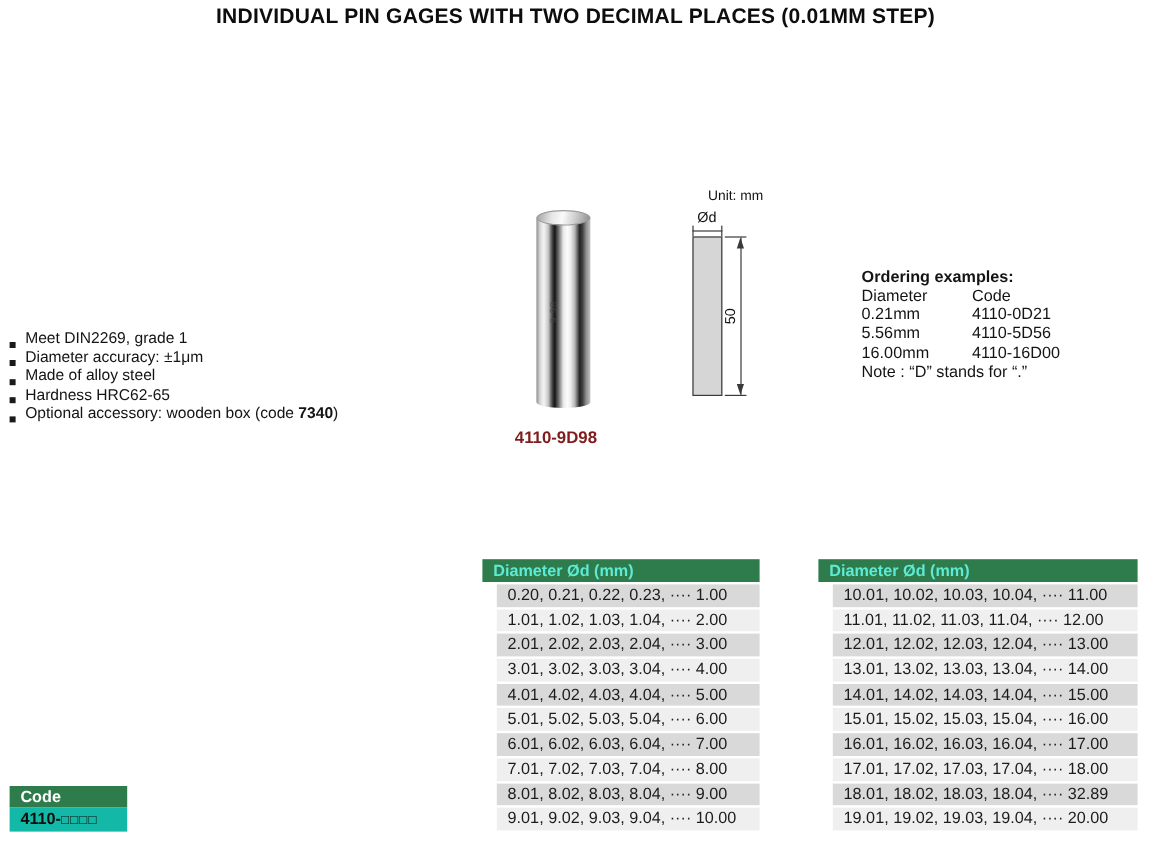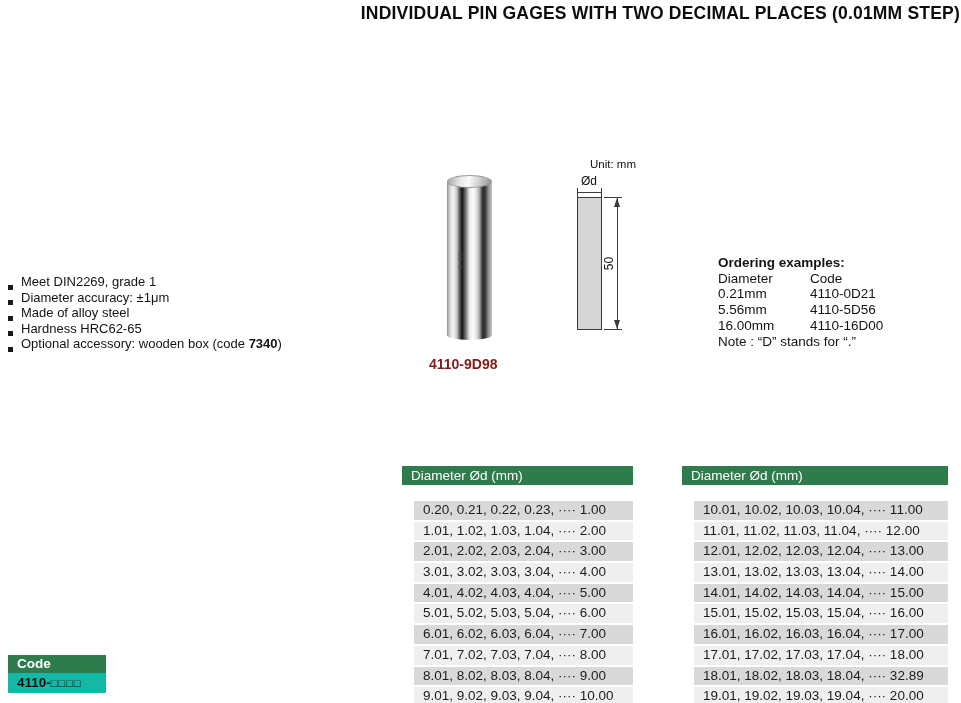--- a/index.html
+++ b/index.html
@@ -5,21 +5,21 @@
   * { margin:0; padding:0; box-sizing:border-box; }
   html,body { background:#fff; }
   .canvas {
     position:relative; width:961px; height:703px; background:#ffffff;
     font-family:"Liberation Sans", sans-serif; color:#111; overflow:hidden;
   }
 
   
   .title {
     position:absolute; left:180px; top:3px; width:780px;
-    text-align:right; font-size:17.5px; font-weight:bold; color:#0d0d0d;
+    text-align:left; font-size:17.5px; font-weight:bold; color:#0d0d0d;
     letter-spacing:0.2px; white-space:nowrap;
   }
 
   
   .features { position:absolute; left:8px; top:274px; font-size:13px; color:#141414; }
   .feature { display:flex; align-items:flex-end; line-height:15.6px; white-space:nowrap; }
   .bullet { flex:none; width:5px; height:5px; background:#1a1a1a; margin:5px 8px 0 0; }
   .bold { font-weight:bold; }
 
   
@@ -72,32 +72,32 @@
     border-left:3.5px solid transparent; border-right:3.5px solid transparent;
     border-top:9px solid #3a3a3a;
   }
   .len-label {
     position:absolute; left:38px; top:99px; width:20px; height:13px;
     transform:rotate(-90deg); transform-origin:center;
     font-size:12px; color:#111; text-align:center;
   }
 
   
-  .ordering { position:absolute; left:718px; top:223px; font-size:13.5px; line-height:15.7px; color:#141414;margin-top:32px; }
+  .ordering { position:absolute; left:718px; top:223px; font-size:13.5px; line-height:15.7px; color:#141414; }
   .ordering .head { font-weight:bold; }
   .ord-row { display:flex; white-space:nowrap; }
   .ord-row .c1 { width:92px; }
 
   
   .tbl { position:absolute; top:466px; font-size:13.5px; }
   .tbl-left  { left:402px; width:231px; }
   .tbl-right { left:682px; width:266px; }
   .tbl-header {
-    background:#2e7b4b; color:#ffffff; font-weight:normal;
-    height:19px; line-height:19px; padding-left:9px; margin-bottom:16px; white-space:nowrap;
+    background:#2e7b4b; color:#5eead4; font-weight:bold;
+    height:19px; line-height:19px; padding-left:9px; margin-bottom:2px; white-space:nowrap;
   }
   .tbl-row {
     height:18.7px; line-height:18.7px; padding-left:9px; margin-bottom:2px;
     color:#1c1c1c; white-space:nowrap;margin-left:12px;
   }
   .tbl-rows .tbl-row:nth-child(odd)  { background:#d9d9d9; }
   .tbl-rows .tbl-row:nth-child(even) { background:#efefef; }
 
   
   .code-box { position:absolute; left:8px; top:655px; width:98px; font-size:13.5px; }

